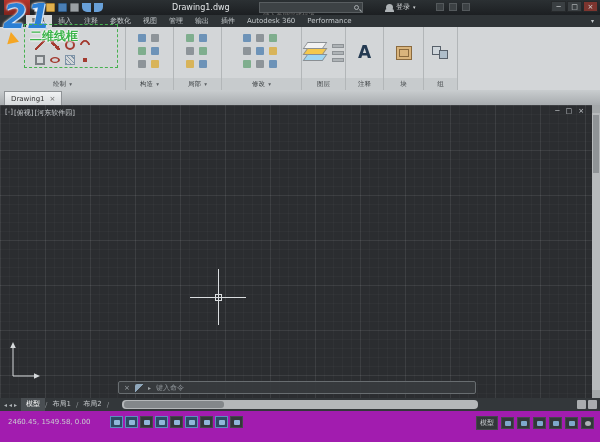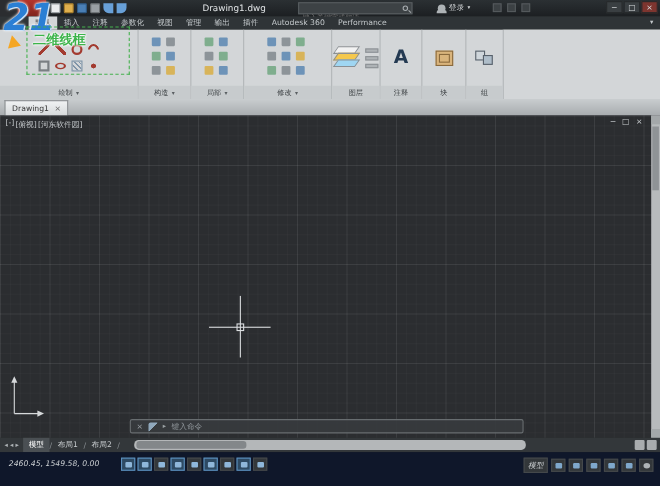--- a/index.html
+++ b/index.html
@@ -1,21 +1,21 @@
 <!DOCTYPE html>
 <html><head>
 <meta charset="utf-8">
 <style>
   * { margin:0; padding:0; box-sizing:border-box; }
   html,body { width:600px; height:442px; }
   body { font-family:"DejaVu Sans","Liberation Sans",sans-serif; background:#000; }
   #app { position:relative; width:600px; height:442px; overflow:hidden; background:#2b2d30; }
 
   
-  .titlebar { position:absolute; top:0; left:16px; right:0; height:15px;
+  .titlebar { position:absolute; top:0; left:4px; right:0; height:15px;
     background:linear-gradient(#2b3033,#1c1f22); color:#d6d9db; }
   .app-button { position:absolute; left:0; top:0; width:26px; height:15px;
     background:linear-gradient(#b5352b,#7e241d); }
   .qa-row { position:absolute; left:30px; top:3px; display:flex; gap:3px; }
   .qa { width:9px; height:9px; border-radius:1px; }
   .qa-new { background:#eceeef; border:1px solid #9aa0a3; }
   .qa-open { background:#e0b04e; border:1px solid #a87f2c; }
   .qa-save { background:#4a7fb5; border:1px solid #2e5a86; }
   .qa-plot { background:#9aa0a4; border:1px solid #6f7477; }
   .qa-undo { background:#68a0d8; border-radius:0 0 0 5px; }
@@ -145,21 +145,21 @@
   .lb-nav { display:flex; gap:2px; padding:0 4px; font-size:6px; color:#aeb3b6; }
   .ltab { padding:0 5px; line-height:13px; }
   .ltab.active { background:#4a4f53; color:#fff; }
   .lsep { color:#8d9296; }
   .hscroll { position:absolute; left:122px; top:2px; width:356px; height:9px; background:#b4b7b9; border-radius:4px; }
   .hthumb { position:absolute; left:2px; top:1px; width:100px; height:7px; background:#83878a; border-radius:3px; }
   .lb-grip { position:absolute; right:3px; top:2px; display:flex; gap:2px; }
   .lb-grip i { width:9px; height:9px; background:#a9acae; border-radius:1px; }
 
   
-  .statusbar { position:absolute; top:411px; left:0; right:0; height:31px; background:#0f172a;font-style:italic; }
+  .statusbar { position:absolute; top:411px; left:0; right:0; height:31px; background:#a21caf; }
   .coords { position:absolute; left:8px; top:7px; font-size:7px; color:#c9cdd0; }
   .toggles { position:absolute; left:110px; top:5px; display:flex; gap:2px; }
   .toggle { width:13px; height:12px; background:#33373a; border:1px solid #44484b; position:relative; }
   .toggle i { position:absolute; left:3px; top:3px; width:6px; height:5px; background:#8fb7da; border-radius:1px; }
   .toggle.on { background:#2e4a63; border-color:#5b8fbe; }
   .status-right { position:absolute; right:6px; top:5px; display:flex; gap:3px; align-items:center; }
   .model-badge { font-size:7px; color:#c9cdd0; padding:0 3px; line-height:12px; background:#33373a;
     border:1px solid #44484b; }
   .sr-ico { width:13px; height:12px; background:#33373a; border:1px solid #44484b; position:relative; }
   .sr-ico i { position:absolute; left:3px; top:3px; width:6px; height:5px; background:#7fa8cc; border-radius:1px; }

